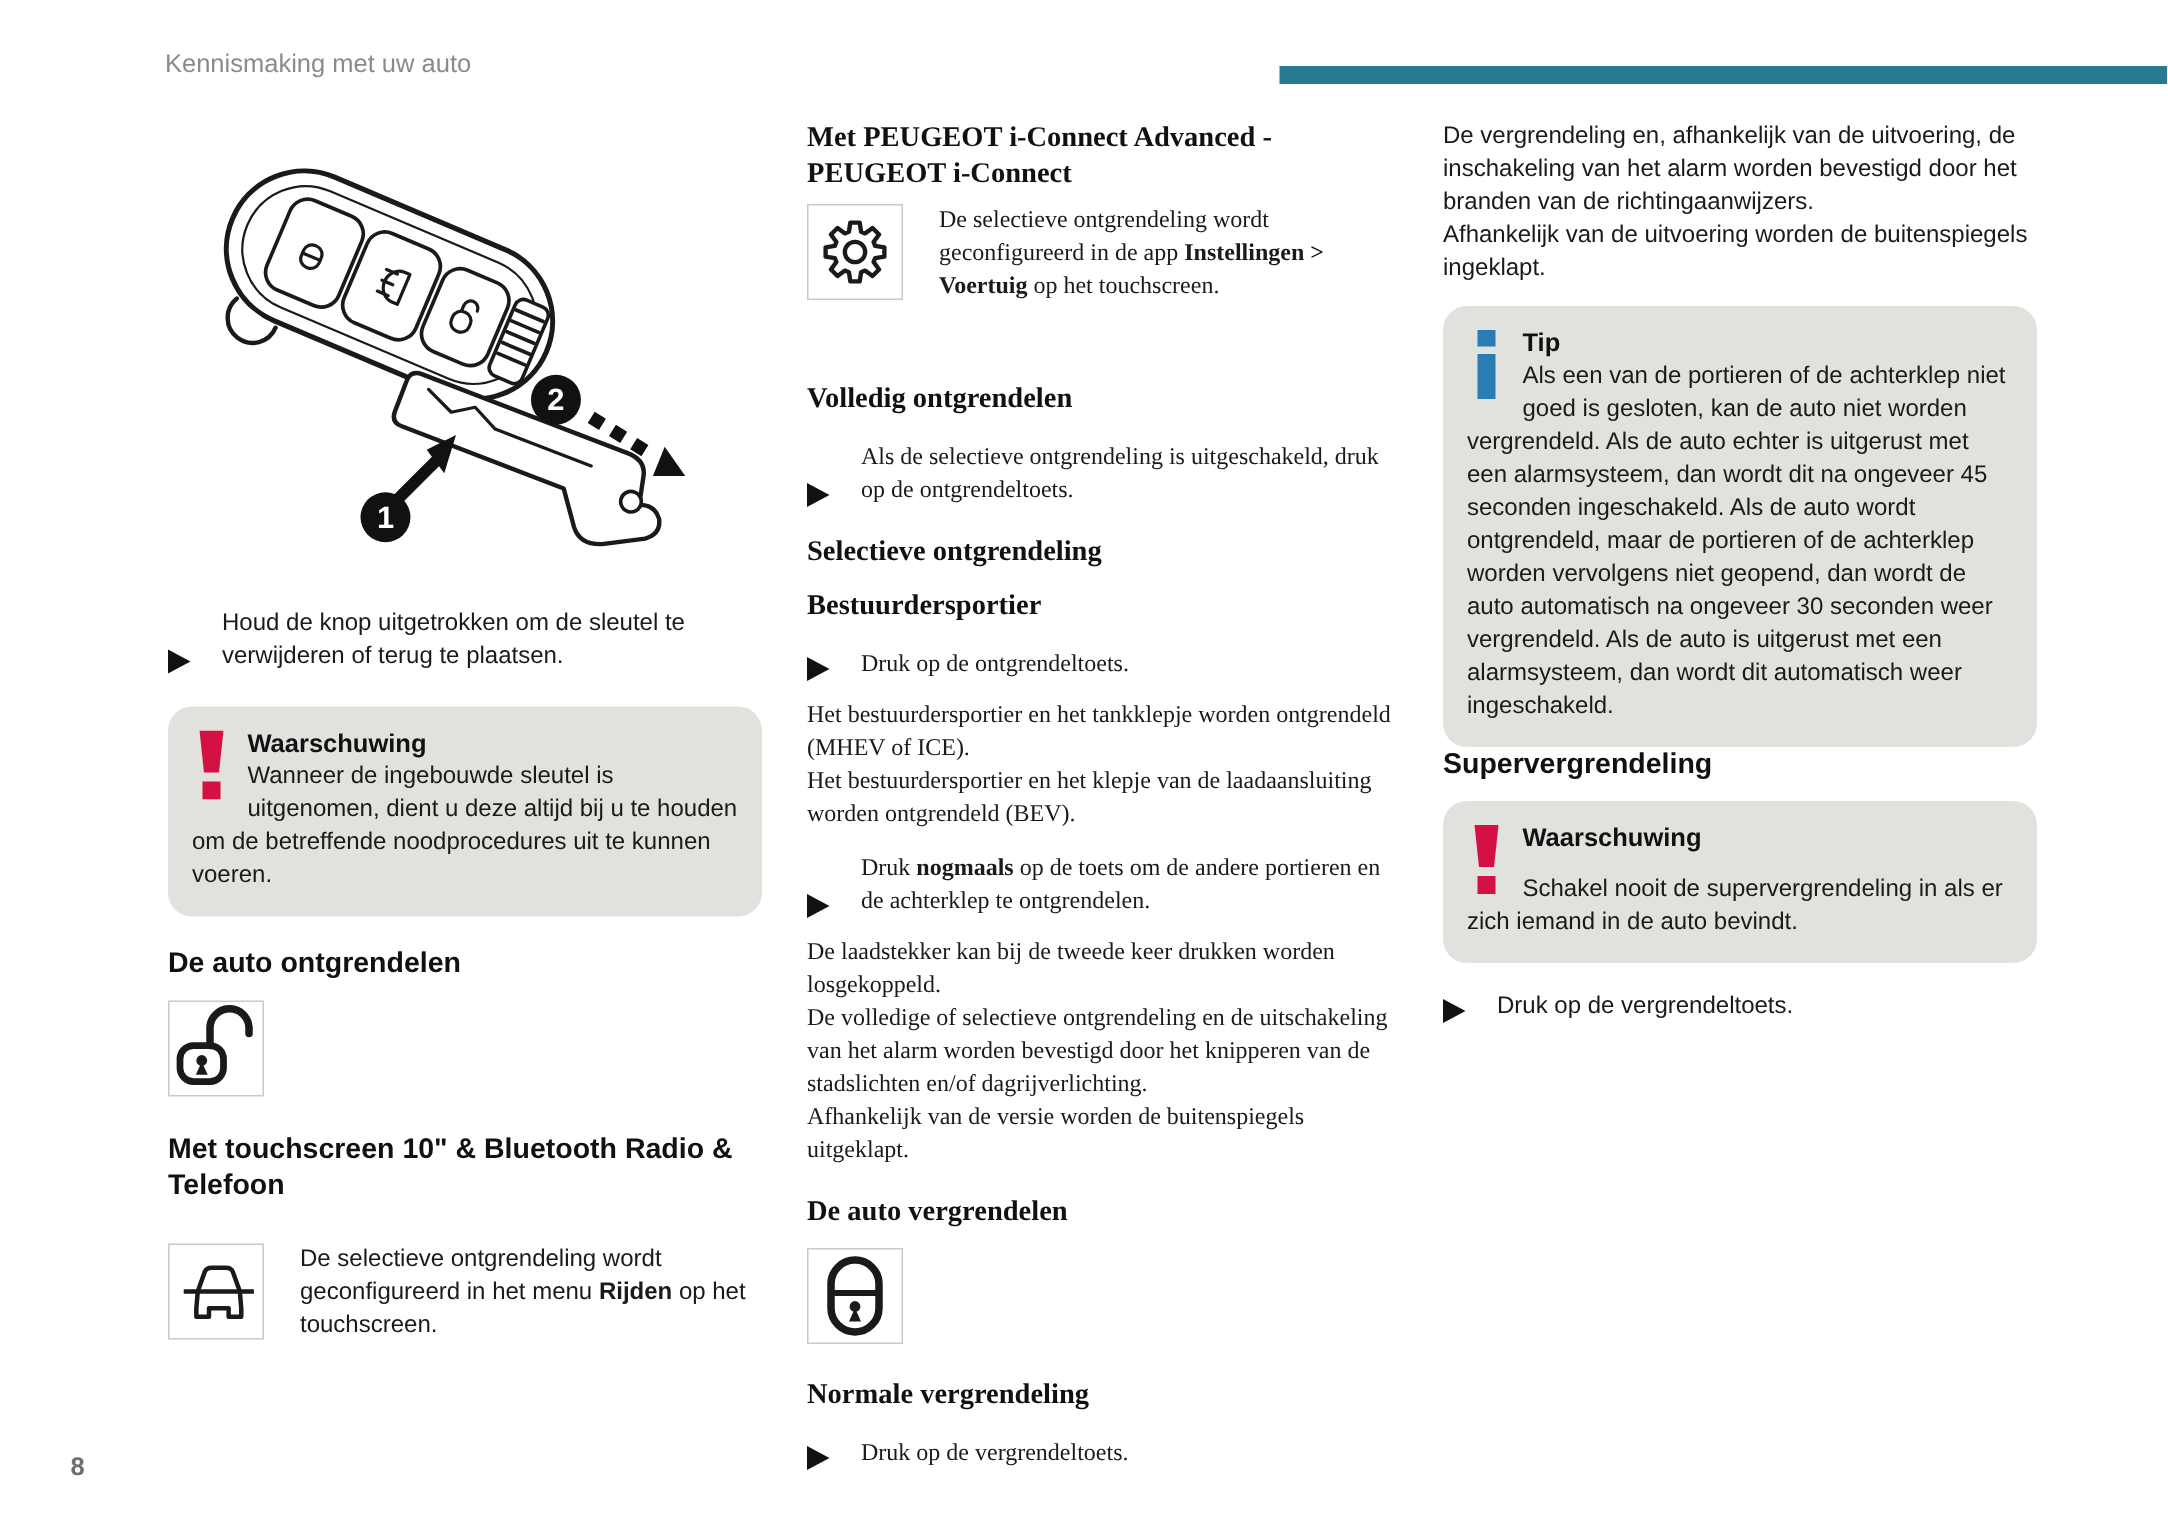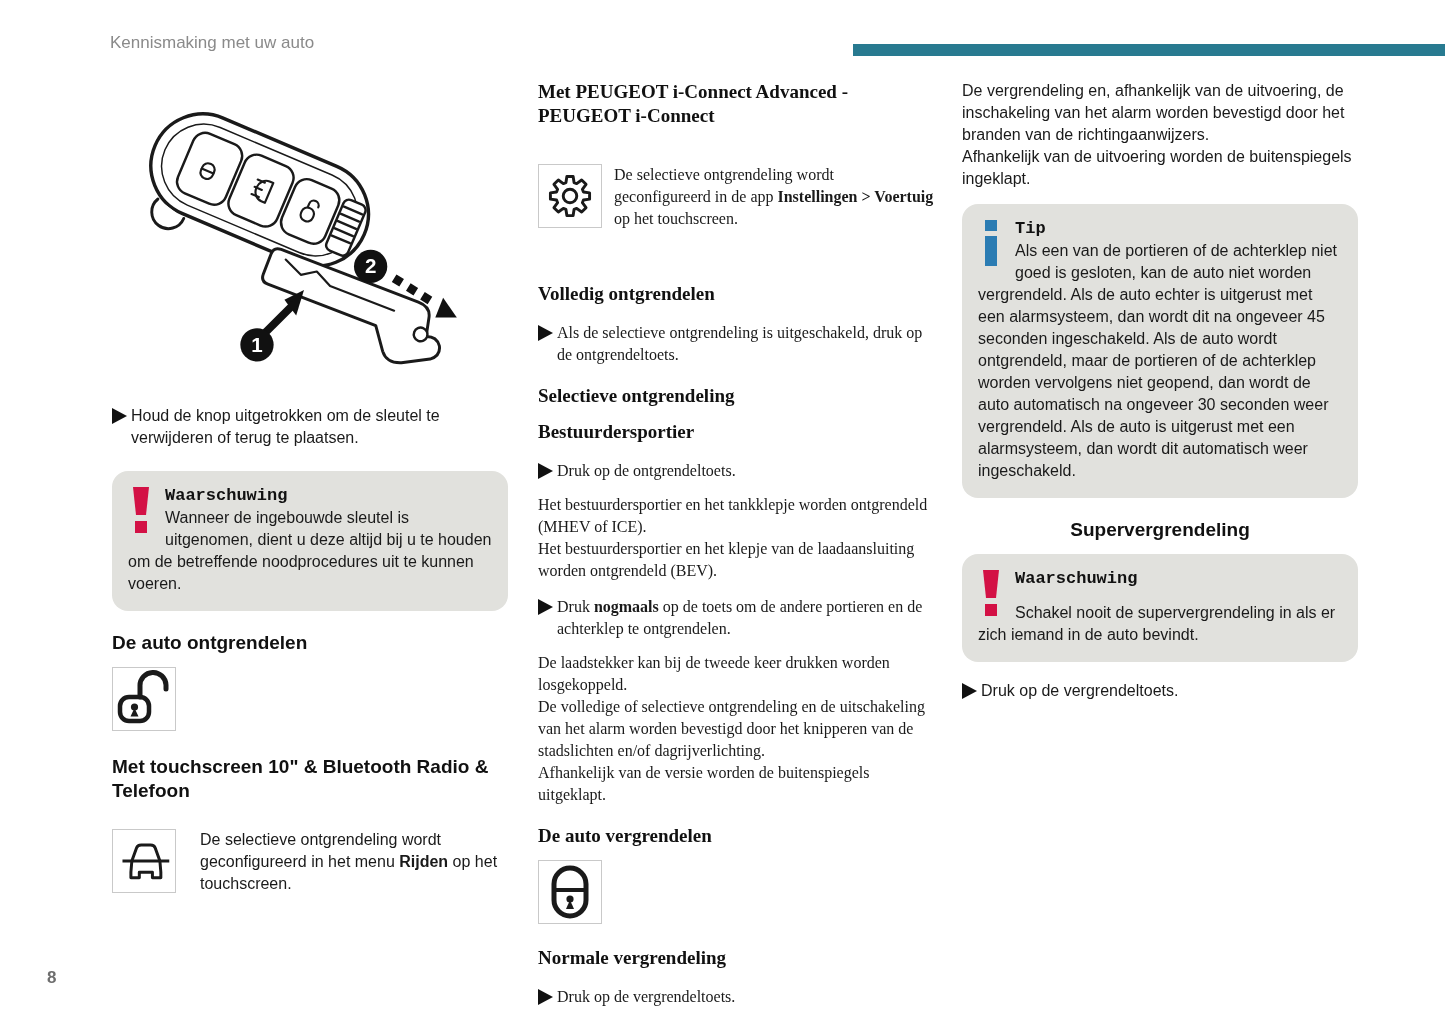--- a/index.html
+++ b/index.html
@@ -11,29 +11,29 @@
   #accent-bar { position:absolute; left:853px; top:44px; width:592px; height:12px; background:#287a90; }
   #page-number { position:absolute; left:47px; top:968px; font-size:17px; font-weight:bold; color:#6e6e6e; }
 
   .col { position:absolute; width:396px; }
   #col1 { left:112px; top:95px; }
   #col2 { left:538px; top:80px;font-family:Liberation Serif, serif; }
   #col3 { left:962px; top:80px; }
 
   .h1 { font-size:19px; font-weight:bold; color:#111; line-height:24px; margin:0; }
   .para { font-size:16px; line-height:22px; margin:0; white-space:pre-line; }
-  .bullet { display:flex; gap:4px; margin:0; }
+  .bullet { display:flex; gap:21px; margin:0;align-items:flex-end; }
   .bullet .tri { flex:0 0 auto; width:0; height:0; margin-top:3px;
                  border-top:8px solid transparent; border-bottom:8px solid transparent;
                  border-left:15px solid #111; }
   .bullet .txt { font-size:16px; line-height:22px; }
   .b { font-weight:bold; }
 
   .graybox { background:#e1e1dd; border-radius:16px; padding:14px 16px 16px 16px; }
-  .graybox .title { font-weight:bold; font-size:17px; line-height:22px; color:#111;font-family:Liberation Mono, monospace; }
+  .graybox .title { font-weight:bold; font-size:17px; line-height:22px; color:#111; }
   .graybox .body { font-size:16px; line-height:22px; white-space:pre-line; }
   .alert-glyph { float:left; width:22px; height:46px; margin:2px 13px 4px 2px; }
   .graybox::after { content:""; display:block; clear:both; }
   .warn-bold { font-weight:normal; font-size:16px; line-height:22px; margin-top:12px; white-space:pre-line; }
 
   .iconrow { display:flex; gap:24px; align-items:flex-start; }
   .iconbox { flex:0 0 auto; width:62px; height:62px; border:1px solid #c9c9c9; background:#fff;
              display:flex; align-items:center; justify-content:center; }
   .iconrow .txt { font-size:16px; line-height:22px; }
 
@@ -146,21 +146,21 @@
       <div class="txt">
         <span>De selectieve ontgrendeling wordt geconfigureerd in het menu </span><span class="b">Rijden</span><span> op het touchscreen.</span>
       </div>
     </div>
   </div>
 
   <div class="col" id="col2">
 
     <h2 class="h1">Met PEUGEOT i-Connect Advanced - PEUGEOT i-Connect</h2>
 
-    <div class="iconrow" style="margin-top:36px;gap:12px;">
+    <div class="iconrow" style="margin-top:8px;">
       <div class="iconbox">
         <svg width="50" height="50" viewBox="0 0 48 48">
           <polygon points="36.9,20.1 42.8,21.0 42.8,27.0 36.9,27.9 35.9,30.4 39.4,35.2 35.2,39.4 30.4,35.9 27.9,36.9 27.0,42.8 21.0,42.8 20.1,36.9 17.6,35.9 12.8,39.4 8.6,35.2 12.1,30.4 11.1,27.9 5.2,27.0 5.2,21.0 11.1,20.1 12.1,17.6 8.6,12.8 12.8,8.6 17.6,12.1 20.1,11.1 21.0,5.2 27.0,5.2 27.9,11.1 30.4,12.1 35.2,8.6 39.4,12.8 35.9,17.6" fill="#ffffff" stroke="#1a1a1a" stroke-width="2.8" stroke-linejoin="round"></polygon>
           <circle cx="24" cy="24" r="6.5" fill="#ffffff" stroke="#1a1a1a" stroke-width="2.8"></circle>
         </svg>
       </div>
       <div class="txt">
         <span>De selectieve ontgrendeling wordt geconfigureerd in de app </span><span class="b">Instellingen &gt; Voertuig</span><span> op het touchscreen.</span>
       </div>
     </div>
@@ -219,21 +219,21 @@
 
     <div class="graybox" style="margin-top:14px;">
       <svg class="alert-glyph" viewBox="0 0 22 46">
         <rect x="5" y="0" width="12" height="11" fill="#2b7cb3"></rect>
         <rect x="5" y="16" width="12" height="30" fill="#2b7cb3"></rect>
       </svg>
       <span class="title">Tip</span>
       <div class="body">Als een van de portieren of de achterklep niet goed is gesloten, kan de auto niet worden vergrendeld. Als de auto echter is uitgerust met een alarmsysteem, dan wordt dit na ongeveer 45 seconden ingeschakeld. Als de auto wordt ontgrendeld, maar de portieren of de achterklep worden vervolgens niet geopend, dan wordt de auto automatisch na ongeveer 30 seconden weer vergrendeld. Als de auto is uitgerust met een alarmsysteem, dan wordt dit automatisch weer ingeschakeld.</div>
     </div>
 
-    <h2 class="h1" style="margin-top:20px;text-align:center;">Supervergrendeling</h2>
+    <h2 class="h1" style="">Supervergrendeling</h2>
 
     <div class="graybox" style="margin-top:12px;">
       <svg class="alert-glyph" viewBox="0 0 22 46">
         <path d="M 3,0 L 19,0 L 16,28 L 6,28 Z" fill="#d31145"></path>
         <rect x="5" y="34" width="12" height="12" fill="#d31145"></rect>
       </svg>
       <span class="title">Waarschuwing</span>
       <div class="warn-bold">Schakel nooit de supervergrendeling in als er zich iemand in de auto bevindt.</div>
     </div>
 

